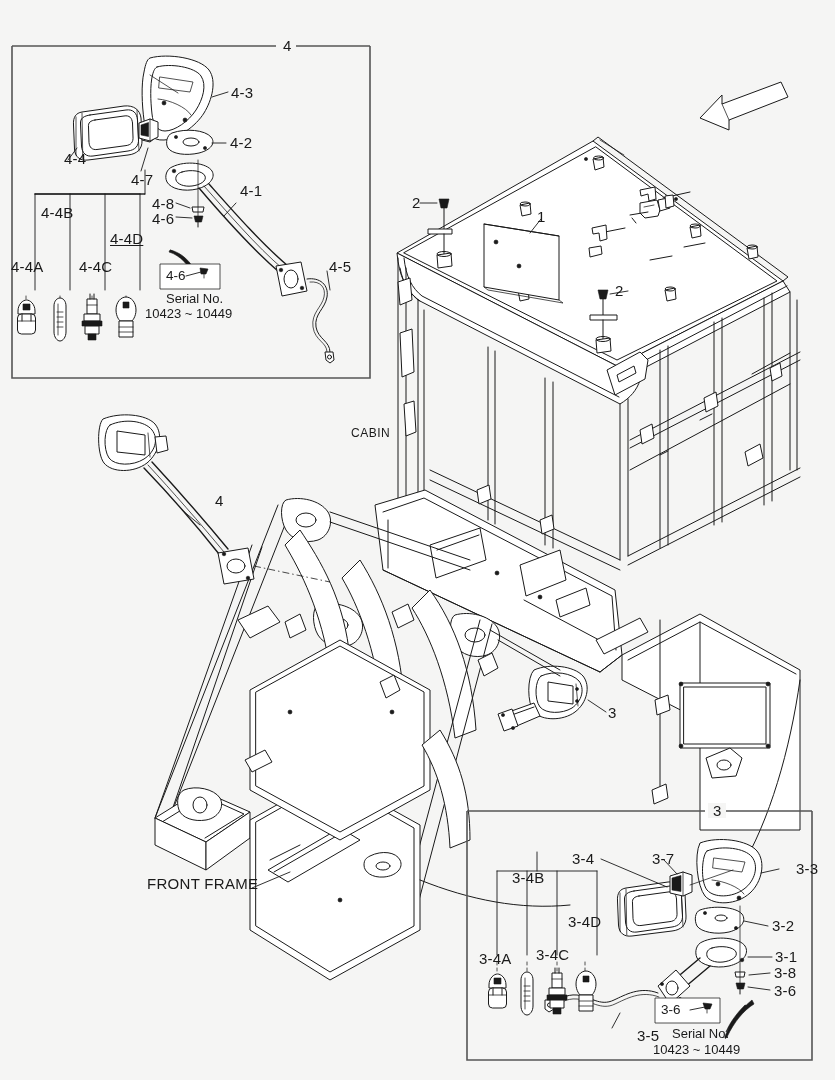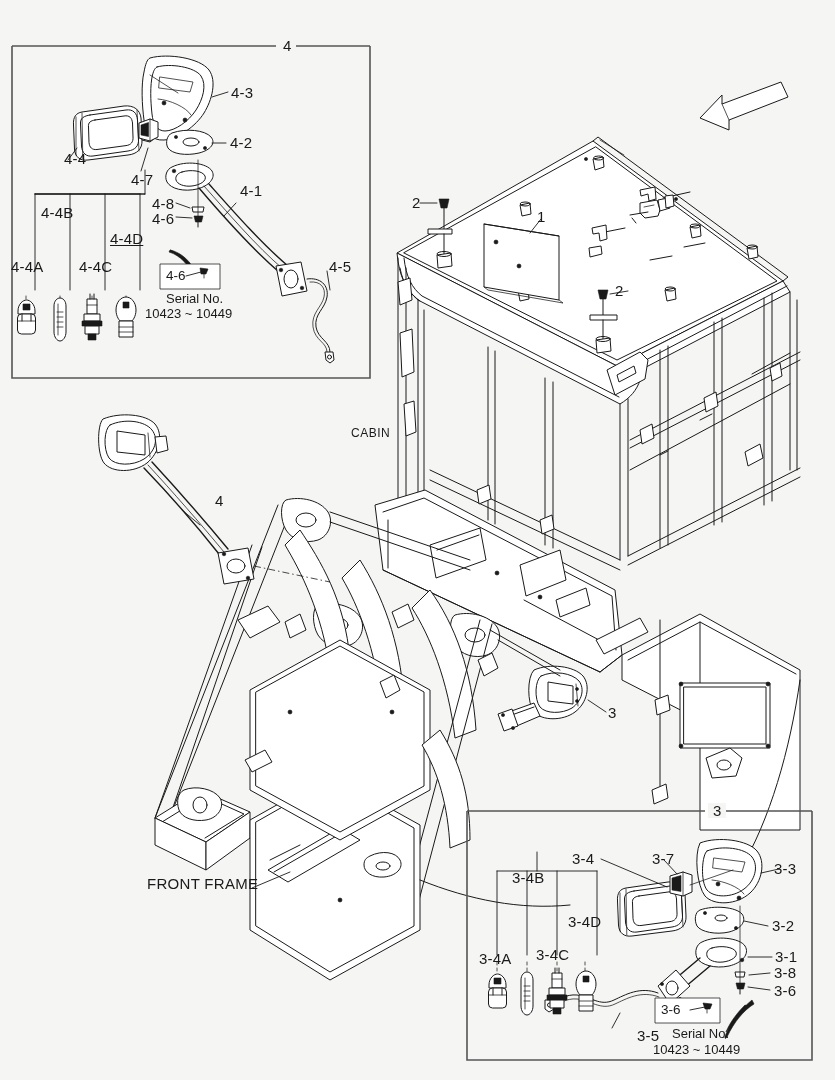--- a/index.html
+++ b/index.html
@@ -604,21 +604,21 @@
 <div class="lbl lbl-num" style="left:215px;top:493px;">4</div>
 <div class="lbl lbl-num" style="left:608px;top:705px;">3</div>
 
 <div class="lbl lbl-cabin" style="left:351px;top:427px;">CABIN</div>
 <div class="lbl lbl-frame" style="left:147px;top:876px;">FRONT FRAME</div>
 
 <div class="lbl lbl-boxnum" style="left:708px;top:803px;">3</div>
 
 <div class="lbl lbl-num" style="left:572px;top:851px;">3-4</div>
 <div class="lbl lbl-num" style="left:652px;top:851px;">3-7</div>
-<div class="lbl lbl-num" style="left:774px;top:861px;">3-3</div>
+<div class="lbl lbl-num" style="left:796px;top:861px;">3-3</div>
 <div class="lbl lbl-num" style="left:772px;top:918px;">3-2</div>
 <div class="lbl lbl-num" style="left:775px;top:949px;">3-1</div>
 <div class="lbl lbl-num" style="left:774px;top:965px;">3-8</div>
 <div class="lbl lbl-num" style="left:774px;top:983px;">3-6</div>
 <div class="lbl lbl-num" style="left:637px;top:1028px;">3-5</div>
 
 <div class="lbl lbl-num" style="left:512px;top:870px;">3-4B</div>
 <div class="lbl lbl-num" style="left:568px;top:914px;">3-4D</div>
 <div class="lbl lbl-num" style="left:479px;top:951px;">3-4A</div>
 <div class="lbl lbl-num" style="left:536px;top:947px;">3-4C</div>

